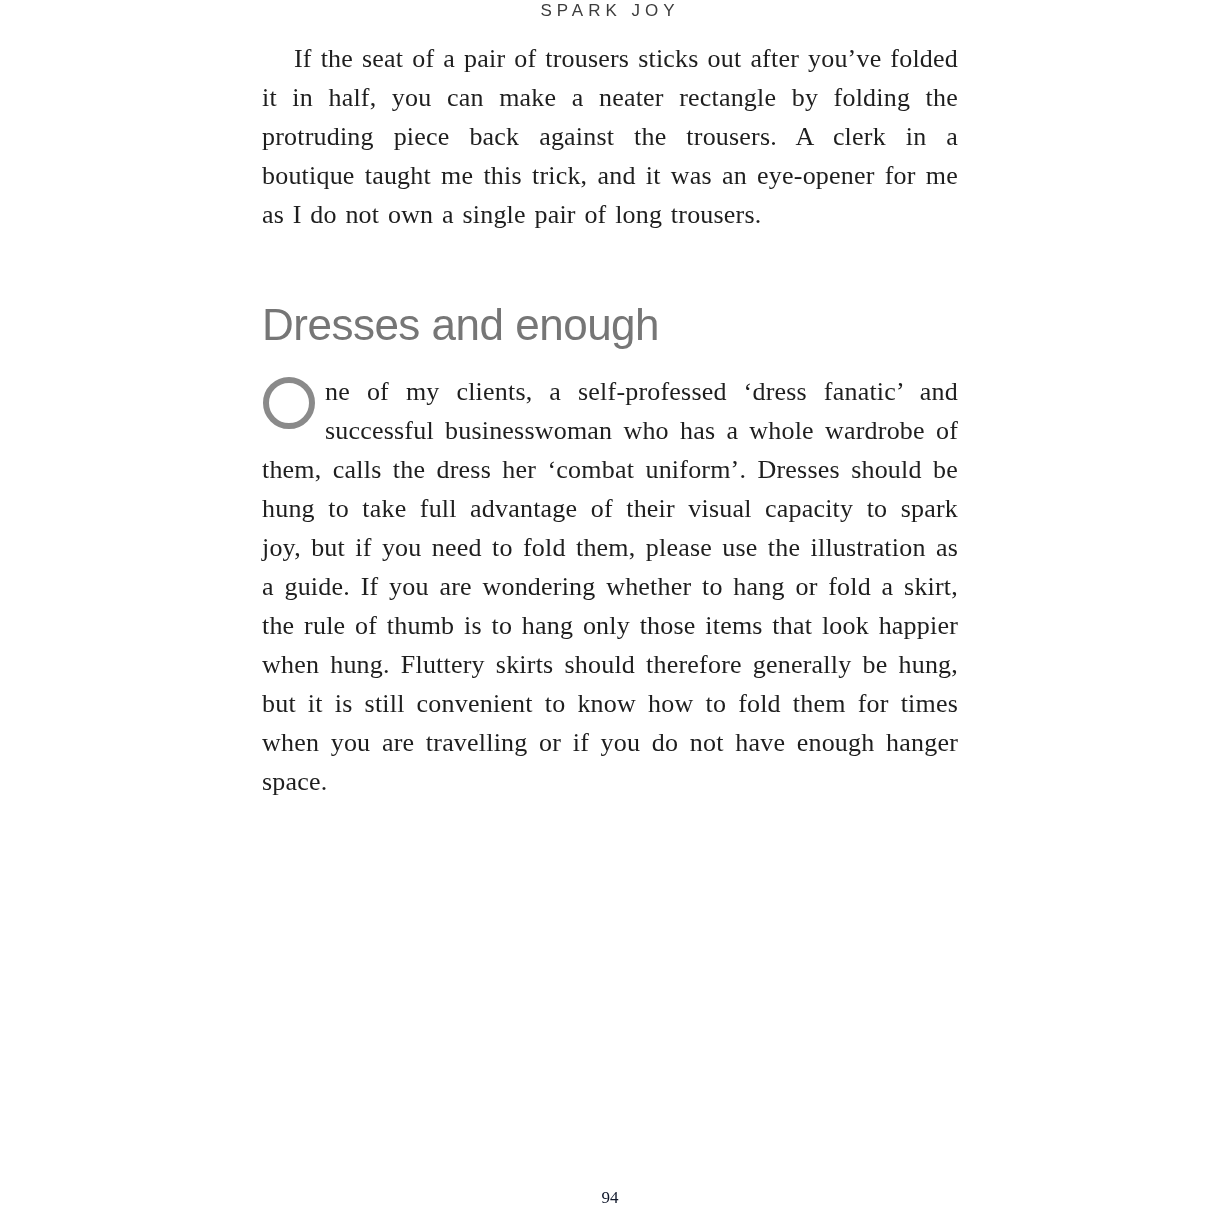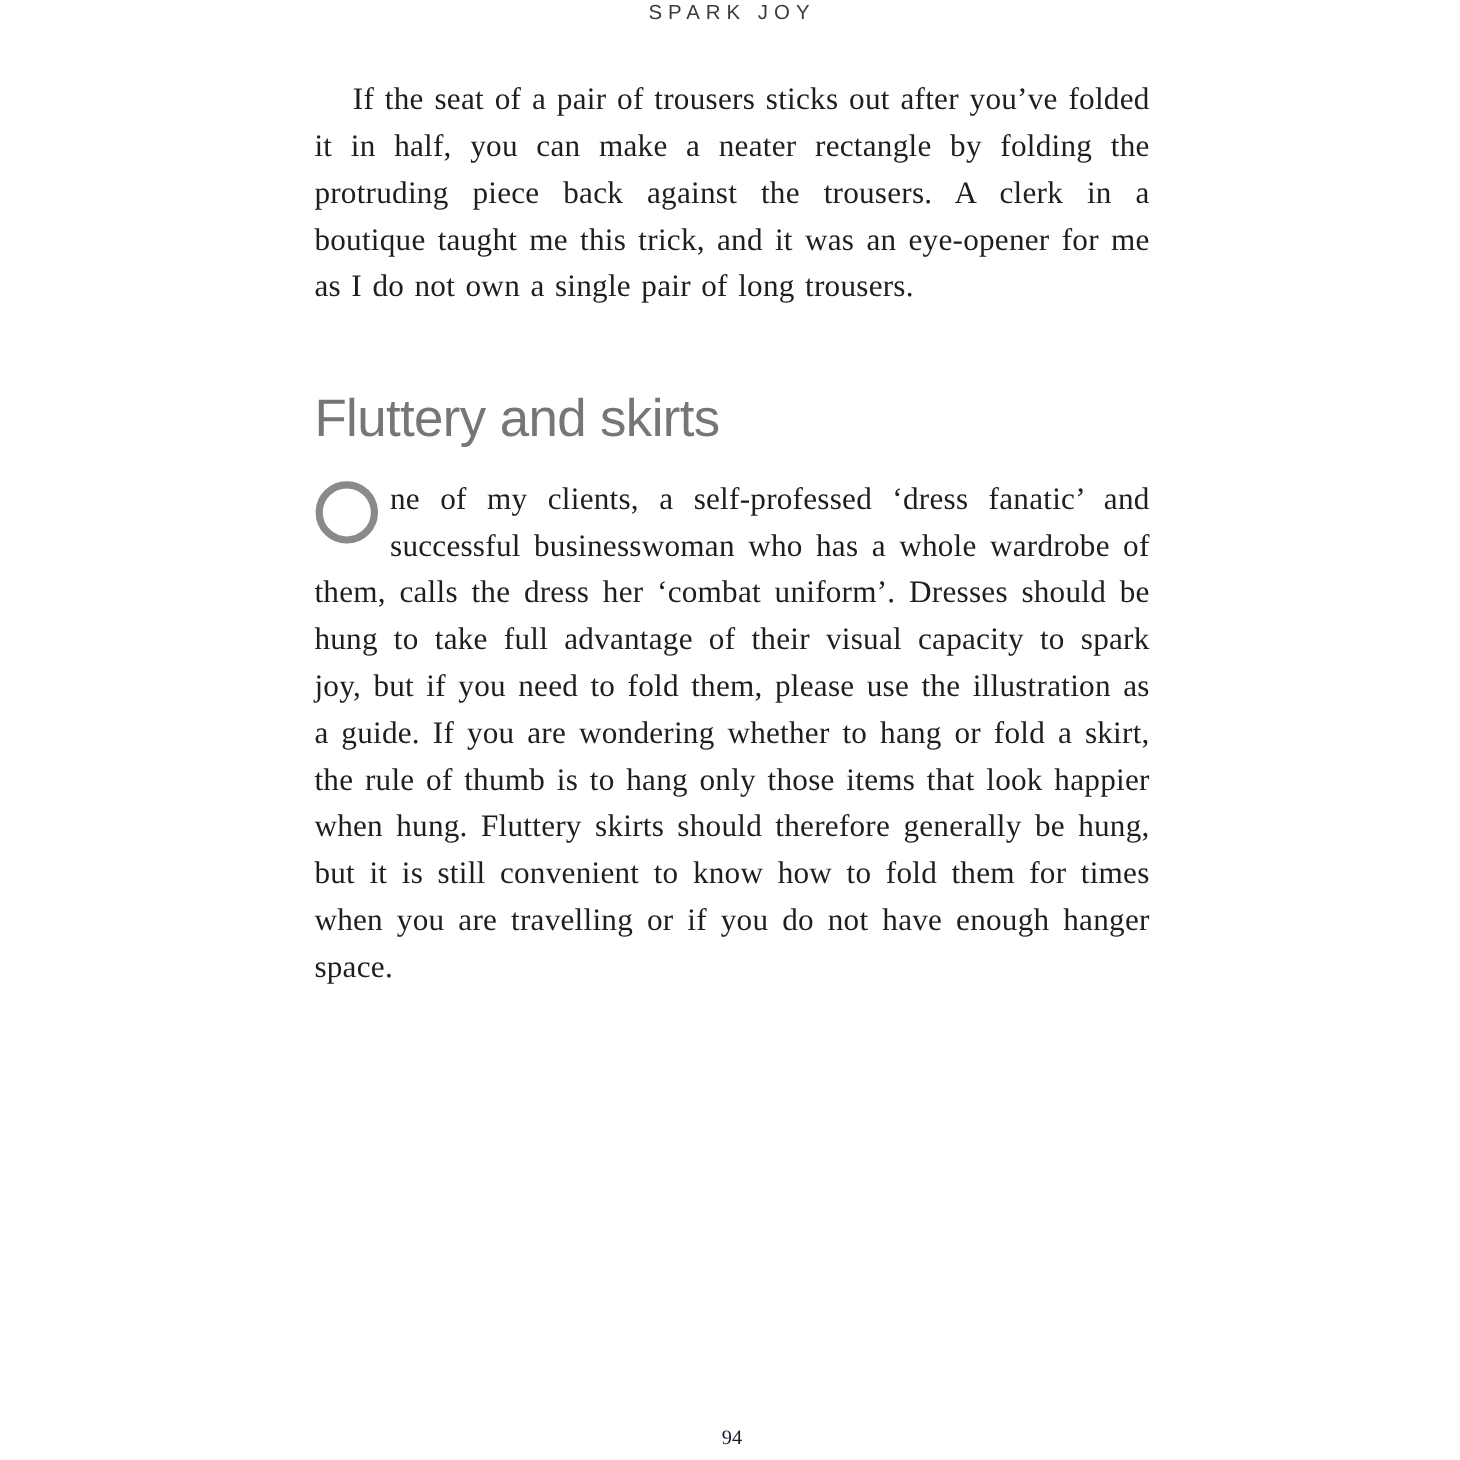--- a/index.html
+++ b/index.html
@@ -32,21 +32,21 @@
   }
   .body-par {
     font-size: 26px;
     line-height: 39px;
     color: #1e1e1e;
     text-align: justify;
     letter-spacing: 0.2px;
     word-spacing: 2px;
   }
   .par-trousers {
-    margin-top: 42px;
+    margin-top: 18px;
     text-indent: 32px;
   }
   .section-heading {
     margin-top: 68px;
     font-family: "Liberation Sans", sans-serif;
     font-weight: 400;
     font-size: 44px;
     line-height: 46px;
     letter-spacing: -0.5px;
     color: #767676;
@@ -78,21 +78,21 @@
 <body>
 
 <div class="page">
 
   <div class="running-header">SPARK JOY</div>
 
   <div class="content">
 
     <p class="body-par par-trousers">If the seat of a pair of trousers sticks out after you’ve folded it in half, you can make a neater rectangle by folding the protruding piece back against the trousers. A clerk in a boutique taught me this trick, and it was an eye-opener for me as I do not own a single pair of long trousers.</p>
 
-    <h2 class="section-heading">Fluttery and skirts</h2>
+    <h2 class="section-heading">Dresses and enough</h2>
 
     <p class="body-par par-dresses">
       <span class="dropcap">O</span><span>ne of my clients, a self-professed ‘dress fanatic’ and successful businesswoman who has a whole wardrobe of them, calls the dress her ‘combat uniform’. Dresses should be hung to take full advantage of their visual capacity to spark joy, but if you need to fold them, please use the illustration as a guide. If you are wondering whether to hang or fold a skirt, the rule of thumb is to hang only those items that look happier when hung. Fluttery skirts should therefore generally be hung, but it is still convenient to know how to fold them for times when you are travelling or if you do not have enough hanger space.</span>
     </p>
 
   </div>
 
   <div class="page-number">94</div>
 
 </div>

